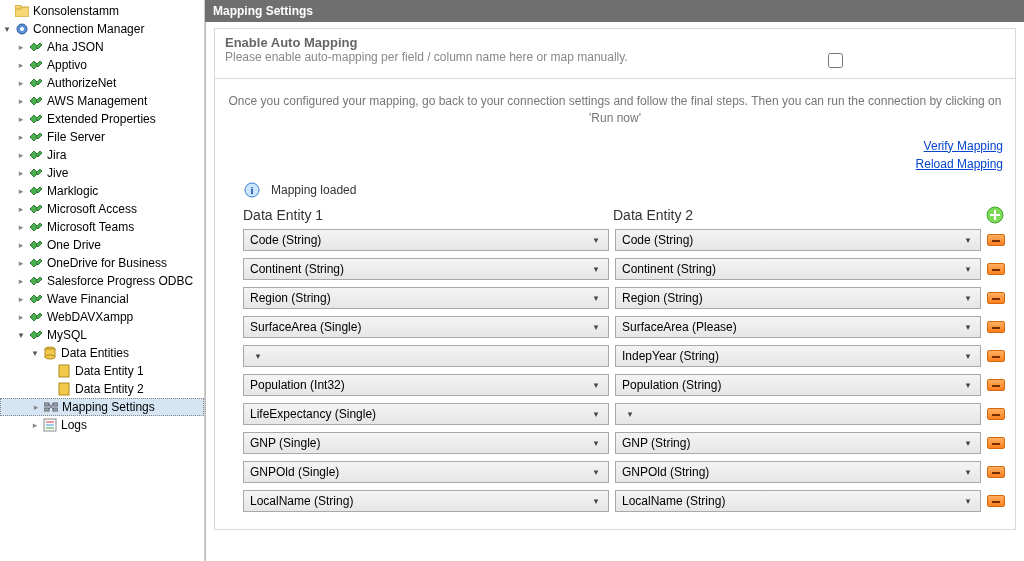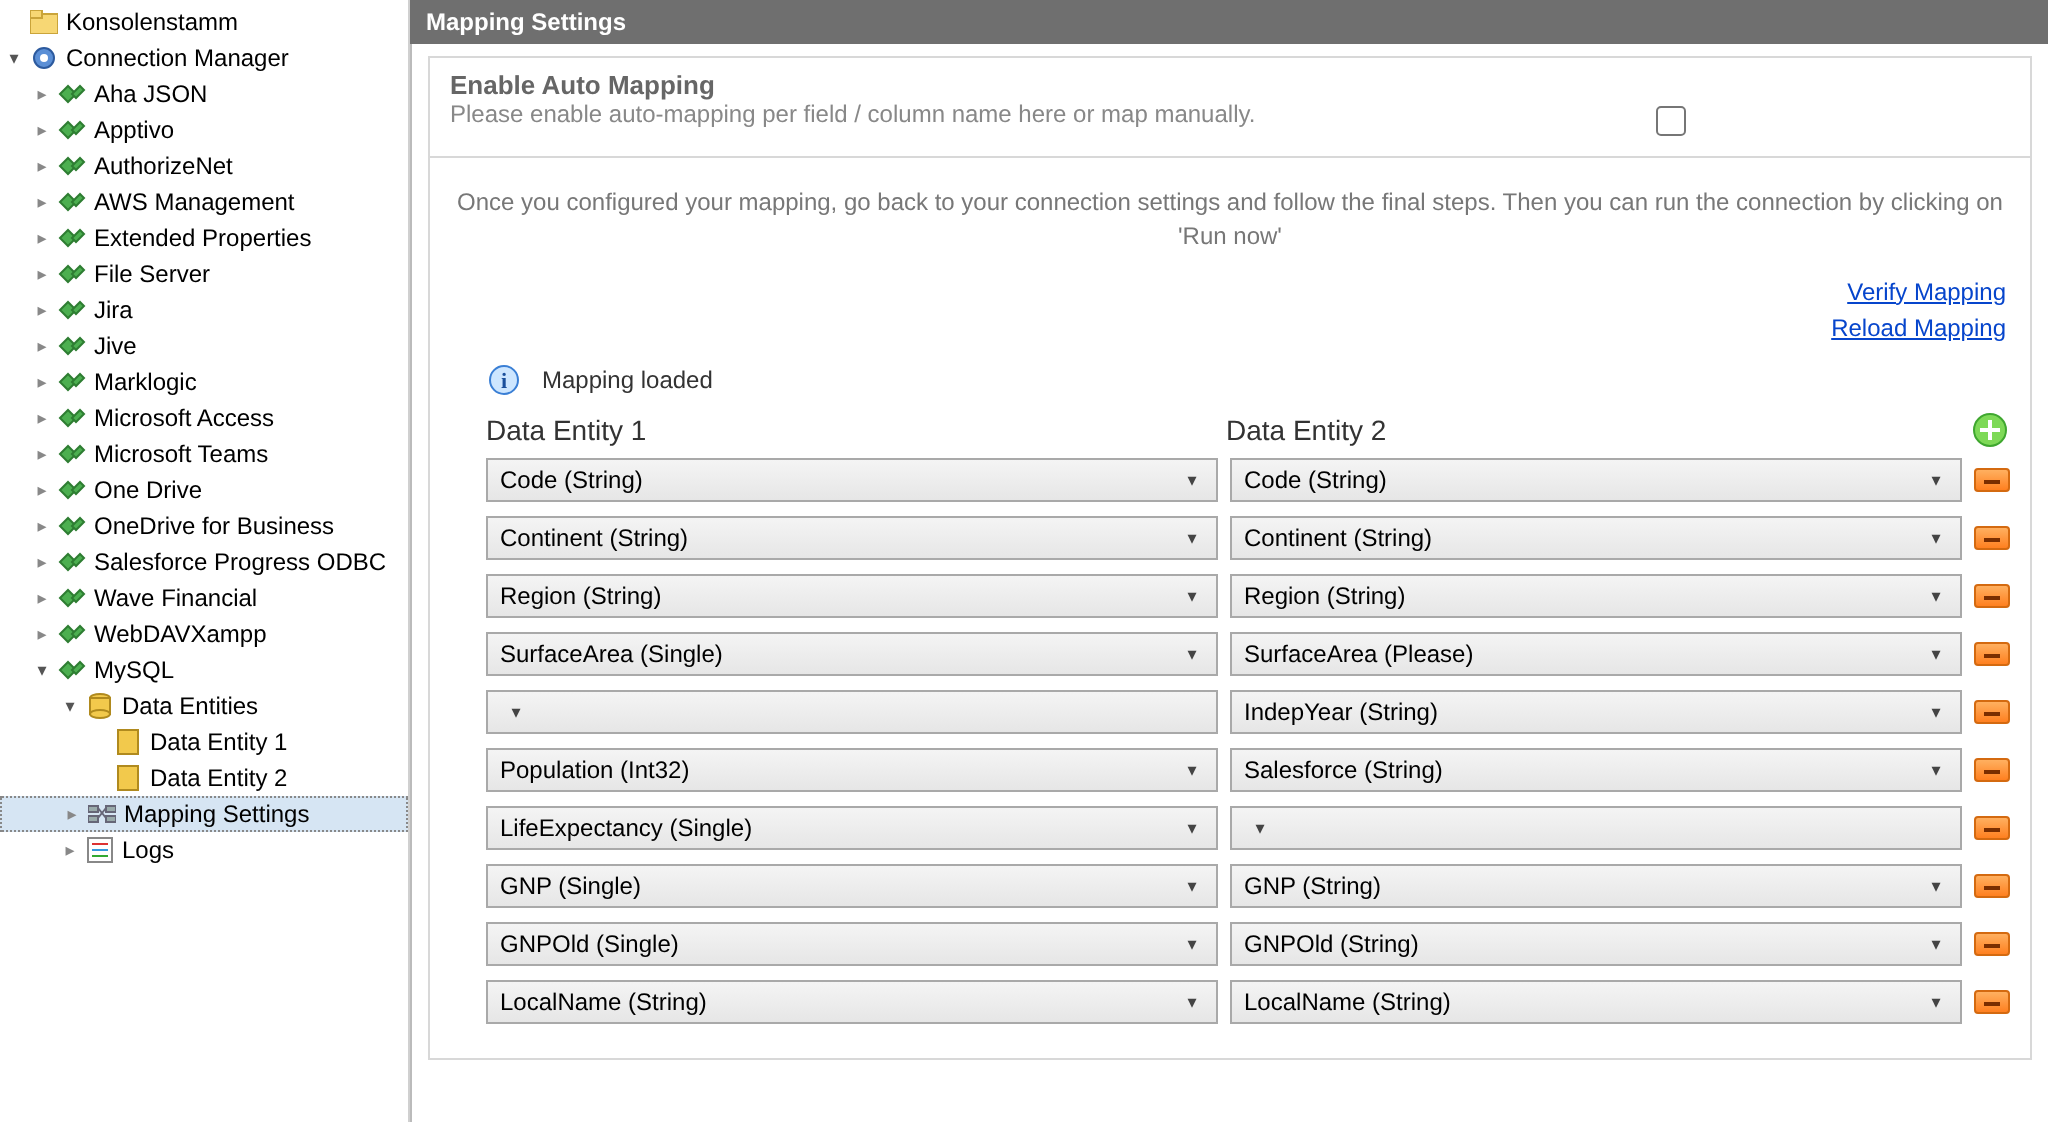--- a/index.html
+++ b/index.html
@@ -523,21 +523,21 @@
                 <span class="dd">▾</span>
               </div>
               <div class="minus"></div>
             </div>
             <div class="map-row">
               <div class="field-select">
                 <span class="label">Population (Int32)</span>
                 <span class="dd">▾</span>
               </div>
               <div class="field-select">
-                <span class="label">Salesforce (String)</span>
+                <span class="label">Population (String)</span>
                 <span class="dd">▾</span>
               </div>
               <div class="minus"></div>
             </div>
             <div class="map-row">
               <div class="field-select">
                 <span class="label">LifeExpectancy (Single)</span>
                 <span class="dd">▾</span>
               </div>
               <div class="field-select">

